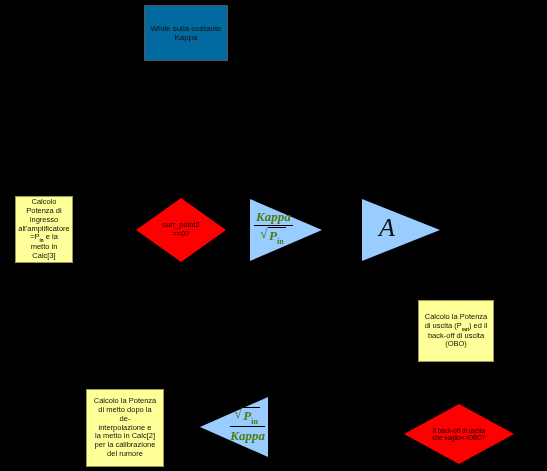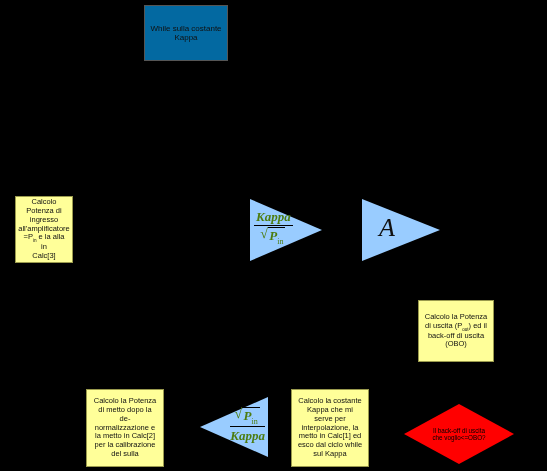--- a/index.html
+++ b/index.html
@@ -115,21 +115,21 @@
     font-weight: normal;
   }
   .sqrt .rad {
     display: inline-block;
     border-top: 1.3px solid #000;
     padding: 0 2px 0 1px;
   }
   sub {
     font-size: 0.62em;
     font-style: normal;
-    font-weight: normal;
+    font-weight: bold;
   }
   .italic-letter {
     font-family: "Liberation Serif", serif;
     font-style: italic;
     font-size: 26px;
     color: #111;
   }
 </style>
 </head>
 <body>
@@ -139,25 +139,32 @@
   <div class="node box gray" style="left:144px; top:5px; width:84px; height:56px; font-size:8px;">
     <span class="box-text">While sulla costante Kappa</span>
   </div>
 
 
   <div class="node box yellow" style="left:15px; top:196px; width:58px; height:67px; font-size:7.5px; flex-direction:column; justify-content:center;">
     <span>Calcolo Potenza di</span>
     <span>ingresso</span>
     <span>all'amplificatore</span>
     <span>
-      <span>=P</span><sub>in</sub><span> e la alla in</span>
+      <span>=P</span><sub>in</sub><span> e la metto in</span>
     </span>
     <span>Calc[3]</span>
   </div>
 
+  <div class="node diamond-wrap" style="left:136px; top:198px; width:90px; height:64px;">
+    <span class="diamond-shape"></span>
+    <span class="diamond-label" style="font-size:7.5px;">
+      <span>curr_point2</span><br>
+      <span>==0?</span>
+    </span>
+  </div>
 
   <div class="node tri-right" style="left:250px; top:199px; width:72px; height:62px;">
     <span class="tri-shape"></span>
     <span class="tri-label" style="left:4px; top:10px;">
       <span class="frac">
         <span class="num">Kappa</span>
         <span class="den">
           <span class="sqrt"><span class="rad"><span>P</span><sub>in</sub></span></span>
         </span>
       </span>
@@ -175,47 +182,38 @@
       <span>di uscita (P</span><sub>out</sub><span>) ed il</span>
     </span>
     <span>back-off di uscita</span>
     <span>(OBO)</span>
   </div>
 
   <div class="node box yellow" style="left:86px; top:389px; width:78px; height:78px; font-size:7.5px; flex-direction:column; justify-content:center;">
     <span>Calcolo la Potenza</span>
     <span>di metto dopo la</span>
     <span>de-</span>
-    <span>normalizzazione e</span>
+    <span>interpolazione e</span>
     <span>la metto in Calc[2]</span>
     <span>per la calibrazione</span>
-    <span>del sulla</span>
+    <span>del rumore</span>
   </div>
 
   <div class="node tri-left" style="left:200px; top:397px; width:68px; height:60px;">
     <span class="tri-shape"></span>
     <span class="tri-label" style="right:3px; top:10px;">
       <span class="frac">
         <span class="num">
           <span class="sqrt"><span class="rad"><span>P</span><sub>in</sub></span></span>
         </span>
         <span class="den">Kappa</span>
       </span>
     </span>
   </div>
 
-  <div class="node box yellow" style="left:291px; top:389px; width:78px; height:78px; font-size:7.5px; flex-direction:column; justify-content:center;">
-    <span>Calcolo la costante</span>
-    <span>Kappa che mi</span>
-    <span>serve per</span>
-    <span>interpolazione, la</span>
-    <span>metto in Calc[1] ed</span>
-    <span>esco dal ciclo while</span>
-    <span>sul Kappa</span>
-  </div>
 
   <div class="node diamond-wrap" style="left:404px; top:404px; width:110px; height:60px;">
     <span class="diamond-shape"></span>
     <span class="diamond-label" style="font-size:6.3px; width:76%;">
       <span>Il back-off di uscita</span><br>
       <span>che voglio&lt;=OBO?</span>
     </span>
   </div>
 
 </div>

